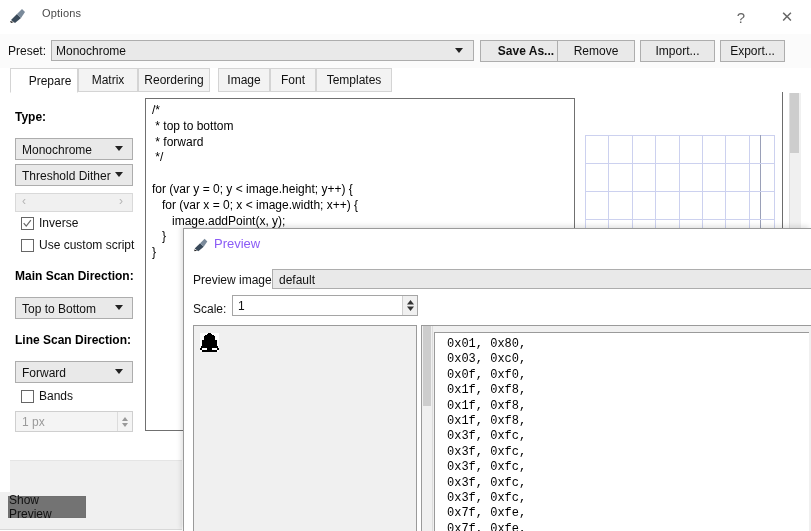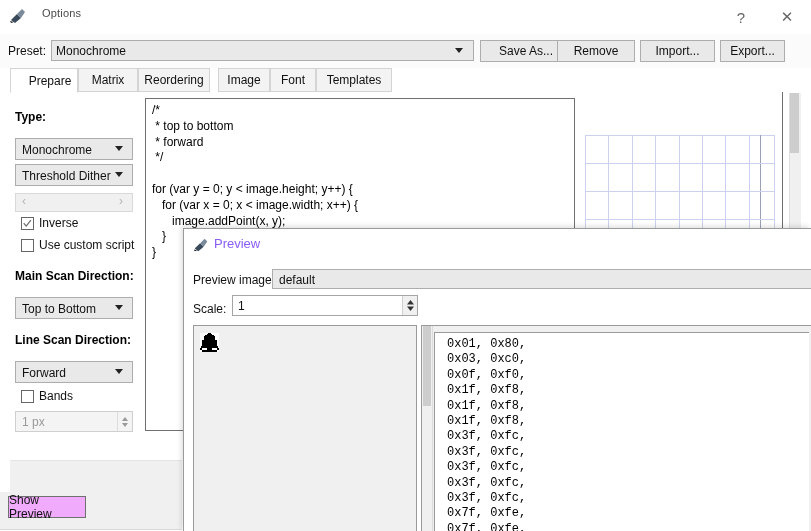--- a/index.html
+++ b/index.html
@@ -36,21 +36,21 @@
     left:51px;top:40px;width:423px;height:21px;
     background:#e9e9e9;border:1px solid #adadad;box-sizing:border-box;
   }
   #preset-combo-text{left:56px;top:44px;font-size:12px;color:#111;}
   #preset-combo-arrow{left:455px;top:48px;}
   .btn{
     height:22px;background:#e9e9e9;border:1px solid #adadad;
     box-sizing:border-box;display:flex;align-items:center;justify-content:center;
     font-size:12px;color:#111;cursor:default;
   }
-  #btn-saveas{left:480px;top:40px;width:92px;}
+  #btn-saveas{left:480px;top:40px;width:92px;font-weight:bold;}
   #btn-remove{left:557px;top:40px;width:78px;}
   #btn-import{left:640px;top:40px;width:75px;}
   #btn-export{left:720px;top:40px;width:65px;}
 
   
   #tabstrip{left:10px;top:68px;width:790px;height:24px;}
   .tab{
     position:absolute;top:0;height:24px;background:#f3f3f3;
     border:1px solid #d4d4d4;box-sizing:border-box;
     display:flex;align-items:center;justify-content:center;
@@ -101,21 +101,21 @@
     width:25px;height:27px;border:1px solid #ccd1ef;padding:0;background:#fff;
   }
   #grid-panel td.sep{border-right:1px solid #9aa0b8;}
 
   #right-scroll{left:789px;top:93px;width:11px;height:147px;background:#f0f0f0;
     border-left:1px solid #dfdfdf;}
   #right-scroll-thumb{left:790px;top:93px;width:9px;height:60px;background:#cdcdcd;}
 
   #vsep{left:782px;top:92px;width:1px;height:148px;background:#6d6d6d;}
   #show-preview-btn{
-    left:8px;top:496px;width:78px;height:22px;background:#f0abfc;
+    left:8px;top:496px;width:78px;height:22px;background:#737373;
     border:1px solid #707070;box-sizing:border-box;
     display:flex;align-items:center;justify-content:center;
     font-size:12px;color:#111;cursor:default;
   }
   #options-bottom-line{left:0;top:529px;width:182px;height:1px;background:#d8d8d8;}
   #left-panel-bg{left:0;top:492px;width:182px;height:38px;background:#f0f0f0;}
   #left-panel-bg2{left:10px;top:460px;width:172px;height:32px;background:#f0f0f0;
     border-top:1px solid #e5e5e5;}
 
   

